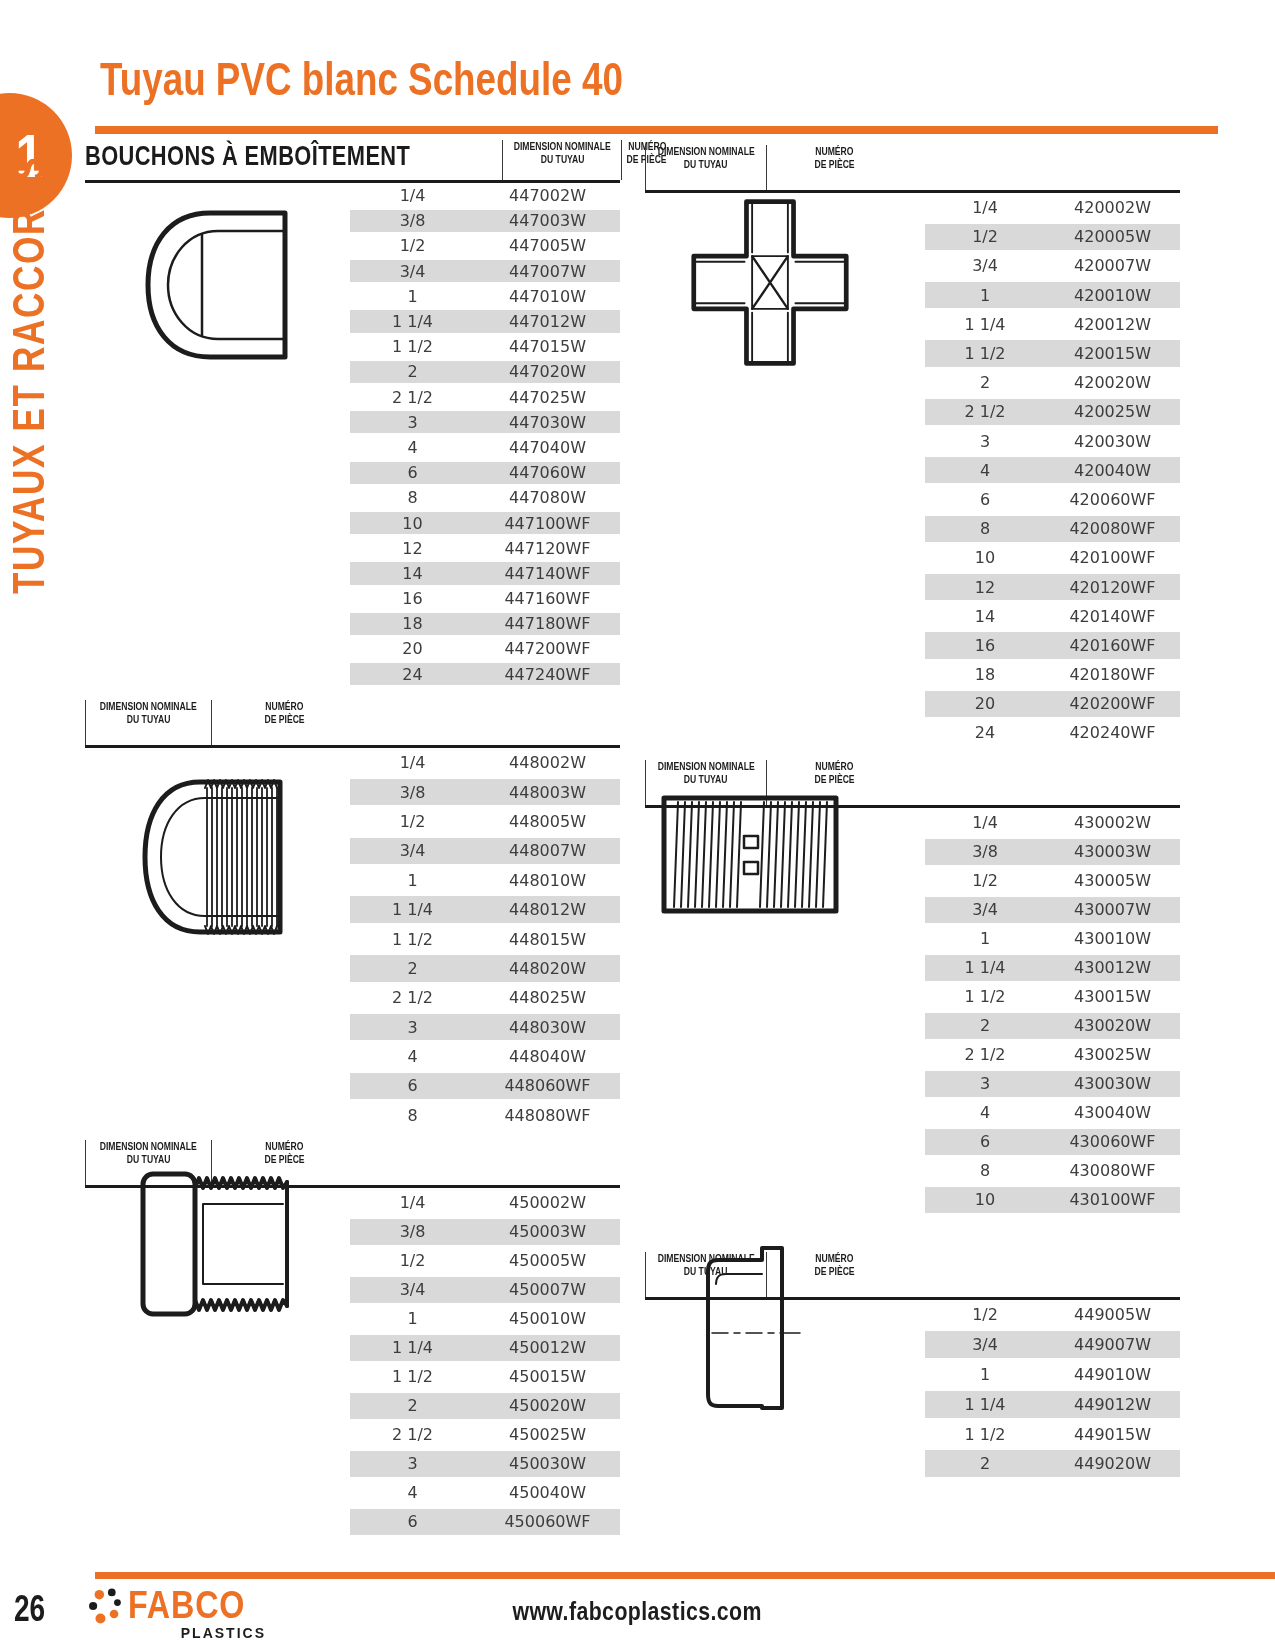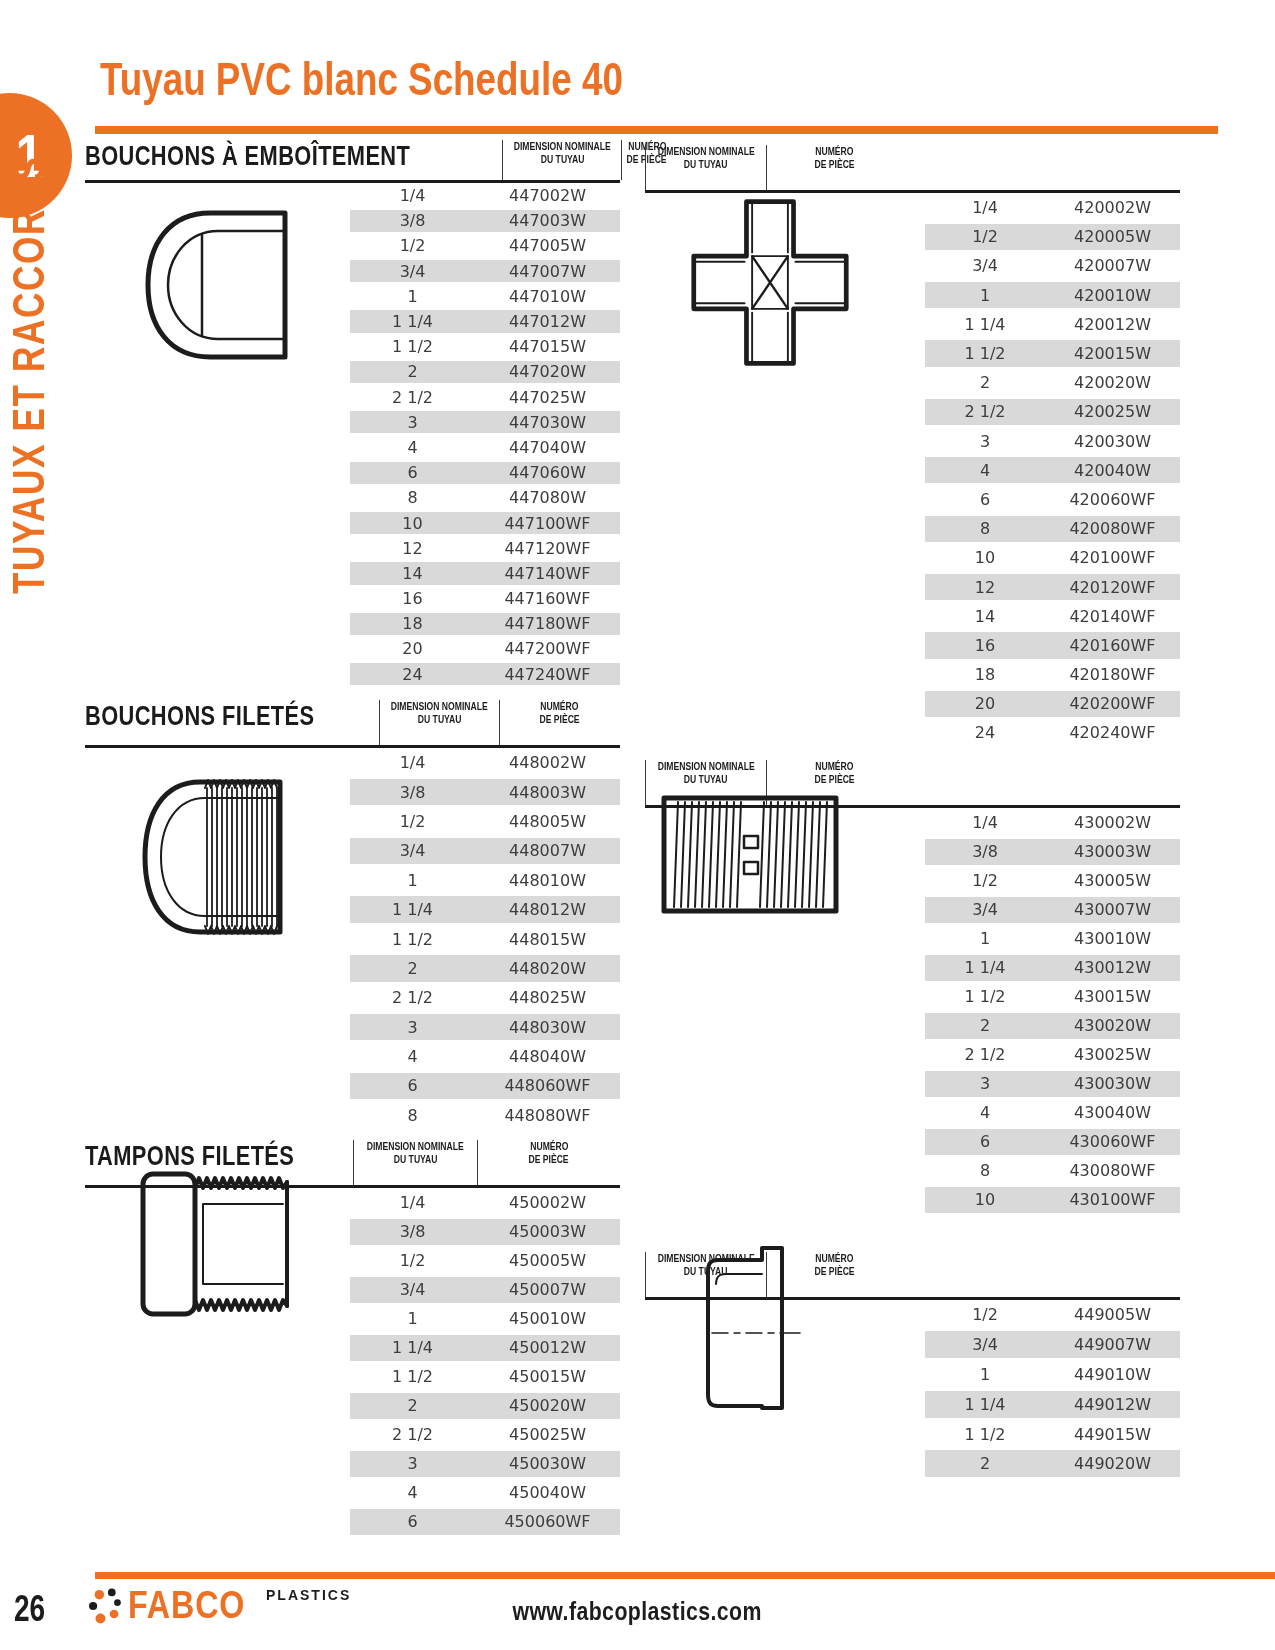--- a/index.html
+++ b/index.html
@@ -51,21 +51,21 @@
 
   .diagram{position:absolute;}
   .d1{left:55px;top:65px}.d2{left:50px;top:72px}.d3{left:52px;top:22px}
   .d4{left:45px;top:50px}.d5{left:15px;top:32px}.d6{left:55px;top:-14px}
 
   
   .footer-rule{position:absolute;left:95px;top:1572px;width:1180px;height:7px;background:#EC7125;}
   .page-num{position:absolute;left:14px;top:1588px;font-family:"Liberation Sans",sans-serif;
             font-weight:bold;font-size:36px;color:#1c1c1c;transform:scaleX(.78);transform-origin:0 0;}
   .logo{position:absolute;left:88px;top:1586px;display:flex;align-items:flex-start;}
-  .logo-text{display:flex;flex-direction:row;margin-left:6px;}
+  .logo-text{display:flex;flex-direction:column;margin-left:6px;}
   .logo-text .fabco{font-family:"Liberation Sans",sans-serif;font-weight:bold;font-size:38px;line-height:1;
                     color:#EC7125;transform:scaleX(.85);transform-origin:0 0;letter-spacing:1px;}
   .logo-text .plastics{font-family:"Liberation Sans",sans-serif;font-weight:bold;font-size:14px;
                        color:#1c1c1c;letter-spacing:2px;text-align:right;margin-top:1px;}
   .website{position:absolute;left:0;top:1596px;width:1275px;text-align:center;}
   .website span{font-family:"Liberation Sans",sans-serif;font-weight:bold;font-size:26px;color:#1d1d1d;
                 transform:scaleX(.82);display:inline-block;letter-spacing:.5px;cursor:pointer;}
 </style>
 </head>
 <body>
@@ -180,23 +180,20 @@
       <g fill="none" stroke="#1c1c1c" stroke-linejoin="round" stroke-linecap="round">
         <path d="M145 8 H70 C30 8 8 38 8 80 C8 122 30 152 70 152 H145 Z" stroke-width="5"></path>
         <path d="M145 26 H78 C48 26 28 52 28 80 C28 108 48 134 78 134 H145" stroke-width="2.5"></path>
         <line x1="62" y1="30" x2="62" y2="130" stroke-width="2.5"></line>
       </g>
     </svg>
   </section>
 
   <section class="sec left s2">
     <div class="shead">
-      <div class="stitle">
-          <span>BOUCHONS FILETÉS</span>
-        </div>
       <div class="hcell dim">
         <span>DIMENSION NOMINALE</span>
           <span>DU TUYAU</span>
       </div>
       <div class="hcell part">
         <span>NUMÉRO</span>
           <span>DE PIÈCE</span>
       </div>
     </div>
     <div class="tbody">
@@ -275,23 +272,20 @@
           <line x1="132" y1="16" x2="132" y2="154"></line>
             <line x1="137" y1="16" x2="137" y2="154"></line>
           <line x1="142" y1="16" x2="142" y2="154"></line>
         </g>
       </g>
     </svg>
   </section>
 
   <section class="sec left s3">
     <div class="shead">
-      <div class="stitle">
-          <span>TAMPONS FILETÉS</span>
-        </div>
       <div class="hcell dim">
         <span>DIMENSION NOMINALE</span>
           <span>DU TUYAU</span>
       </div>
       <div class="hcell part">
         <span>NUMÉRO</span>
           <span>DE PIÈCE</span>
       </div>
     </div>
     <div class="tbody">

